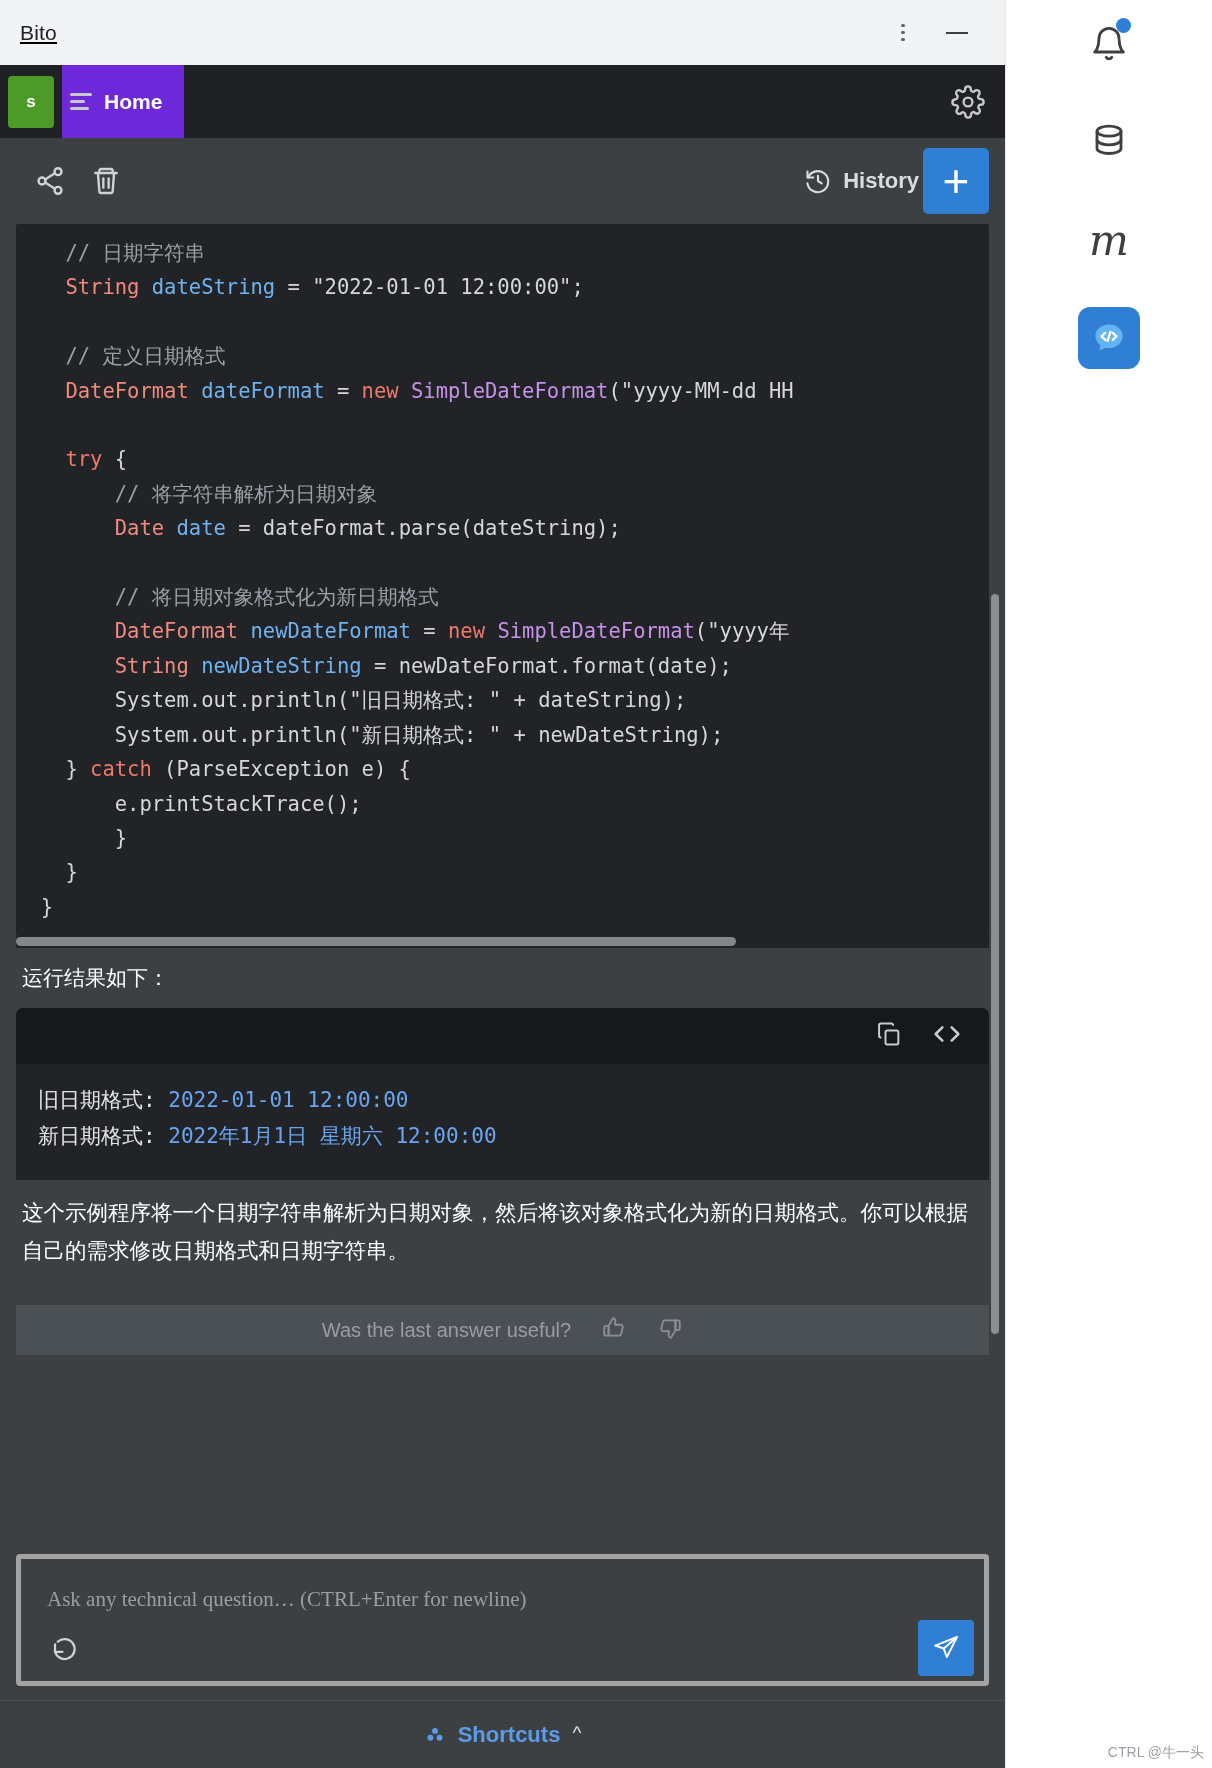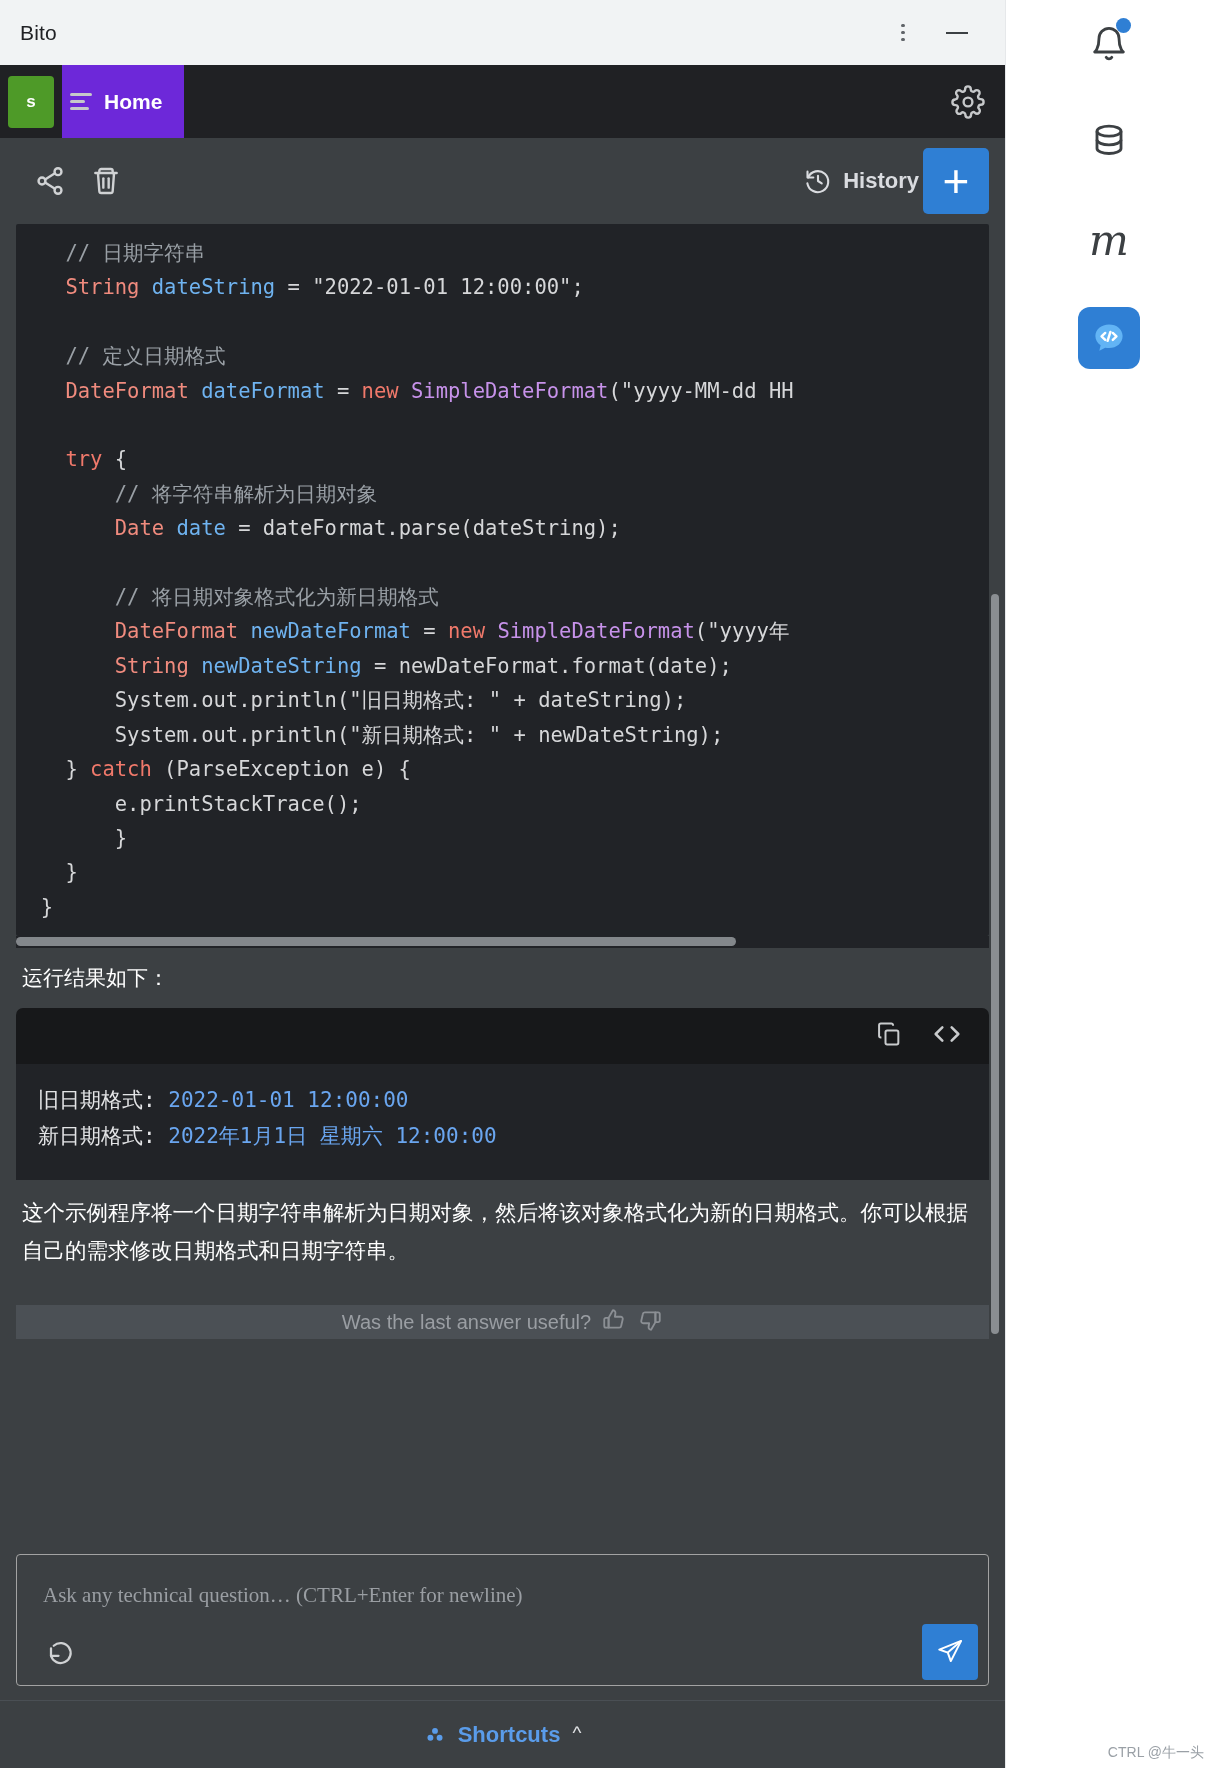--- a/index.html
+++ b/index.html
@@ -10,21 +10,21 @@
     overflow: hidden;
   }
   #root { position: relative; width: 1212px; height: 1768px; display: flex; }
 
   
   .panel { position: relative; width: 1005px; height: 1768px; background: #3c4043; overflow: hidden; }
 
   
   .titlebar {
     height: 65px; background: #f1f3f4; display: flex; align-items: center;
-    padding: 0 26px 0 20px; position: relative;
+    padding: 0 26px 0 20px; position: relative; text-decoration: underline;
   }
   .titlebar .app-title { font-size: 21px; color: #202124; letter-spacing: .2px; }
   .titlebar .win-btns { margin-left: auto; display: flex; align-items: center; gap: 10px; }
   .win-btn { width: 44px; height: 40px; display: flex; align-items: center; justify-content: center;
              color: #3c4043; font-size: 22px; line-height: 1; cursor: default; }
   .kebab { display: flex; flex-direction: column; gap: 3.5px; align-items: center; }
   .kebab i { width: 3.5px; height: 3.5px; background: #5f6368; border-radius: 50%; display: block; }
   .minimize { width: 22px; height: 2px; background: #3c4043; display: block; }
 
   
@@ -92,32 +92,32 @@
     font-size: 21px; line-height: 36px; color: #e3e4e6;
     padding: 18px 0 26px 22px; background: #212327;
   }
   .out-val { color: #6aa6f0; }
   .out-lbl { color: #e3e4e6; }
 
   .explain { color: #ffffff; font-size: 21.5px; line-height: 38px; padding: 14px 22px 26px 22px; }
 
   
   .feedback {
-    margin: 9px 16px 0 16px; background: #4b5055; border-radius: 0; height: 34px;
-    display: flex; align-items: center; justify-content: center; gap: 10px;
+    margin: 9px 16px 0 16px; background: #4b5055; border-radius: 0; height: 50px;
+    display: flex; align-items: center; justify-content: center; gap: 30px;
   }
   .feedback .fb-text { color: #9a9ea3; font-size: 20px; }
 
   
   .vscroll { position: absolute; right: 6px; top: 370px; width: 8px; height: 740px; background: #8a8e92; border-radius: 5px; }
 
   
   .inputwrap {
     position: absolute; left: 16px; right: 16px; bottom: 82px;
-    background: #3c4043; border: 1px solid #a3a3a3; border-radius: 4px; height: 132px;
+    background: #3c4043; border: 5px solid #a3a3a3; border-radius: 4px; height: 132px;
   }
   .input-field {
     width: 100%; height: 64px; background: transparent; border: 0; outline: none;
     color: #c9cbcd; font-size: 21px; font-family: "Liberation Serif", serif;
     padding: 16px 22px 0 26px;
   }
   .input-field::placeholder { color: #9a9ea3; opacity: 1; }
   .input-actions { position: absolute; left: 0; right: 0; bottom: 0; height: 66px; display: flex; align-items: center; padding: 0 10px 0 22px; }
   .undo-btn { width: 44px; height: 44px; display: flex; align-items: center; justify-content: center; }
   .input-actions .spacer { flex: 1; }

